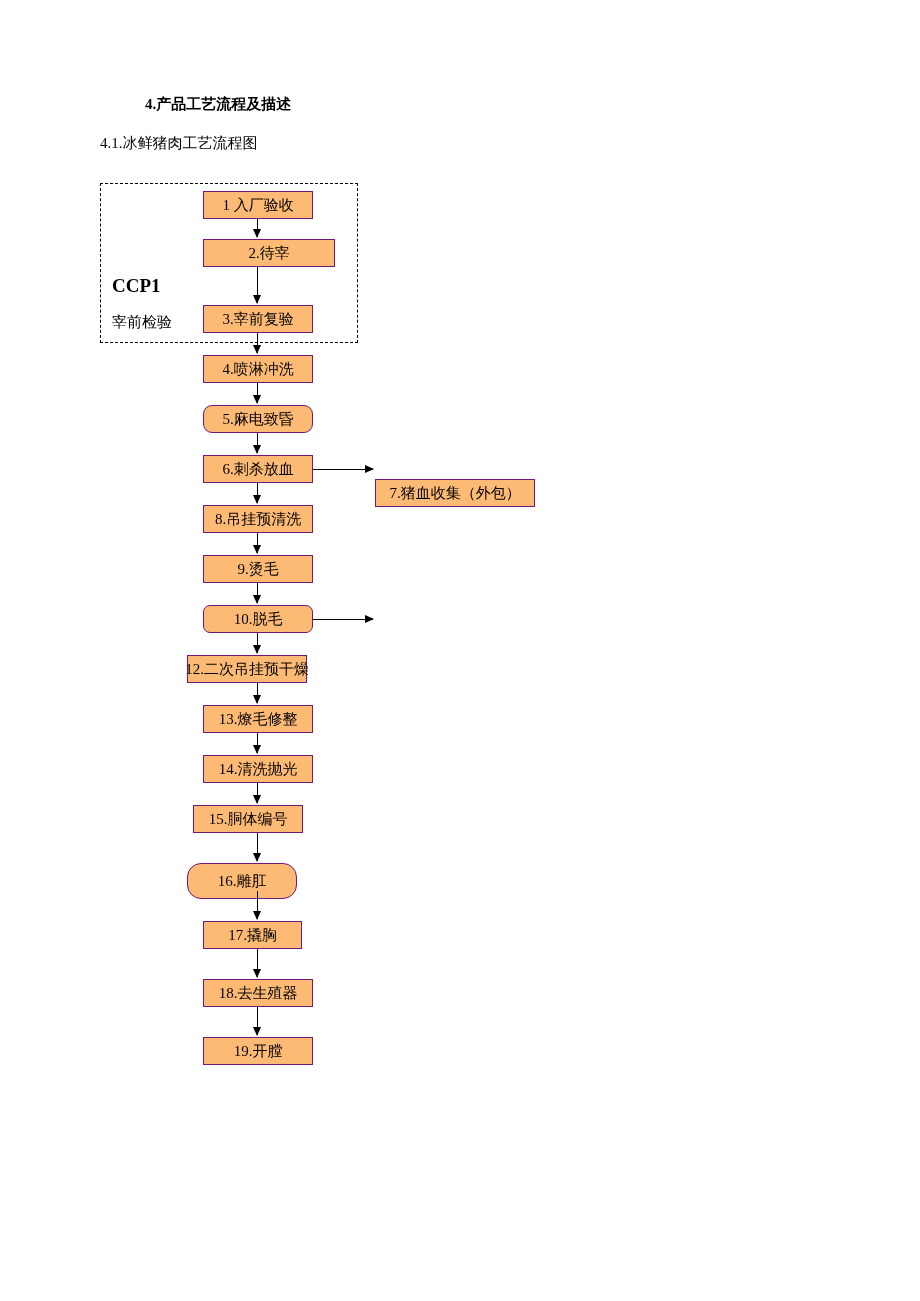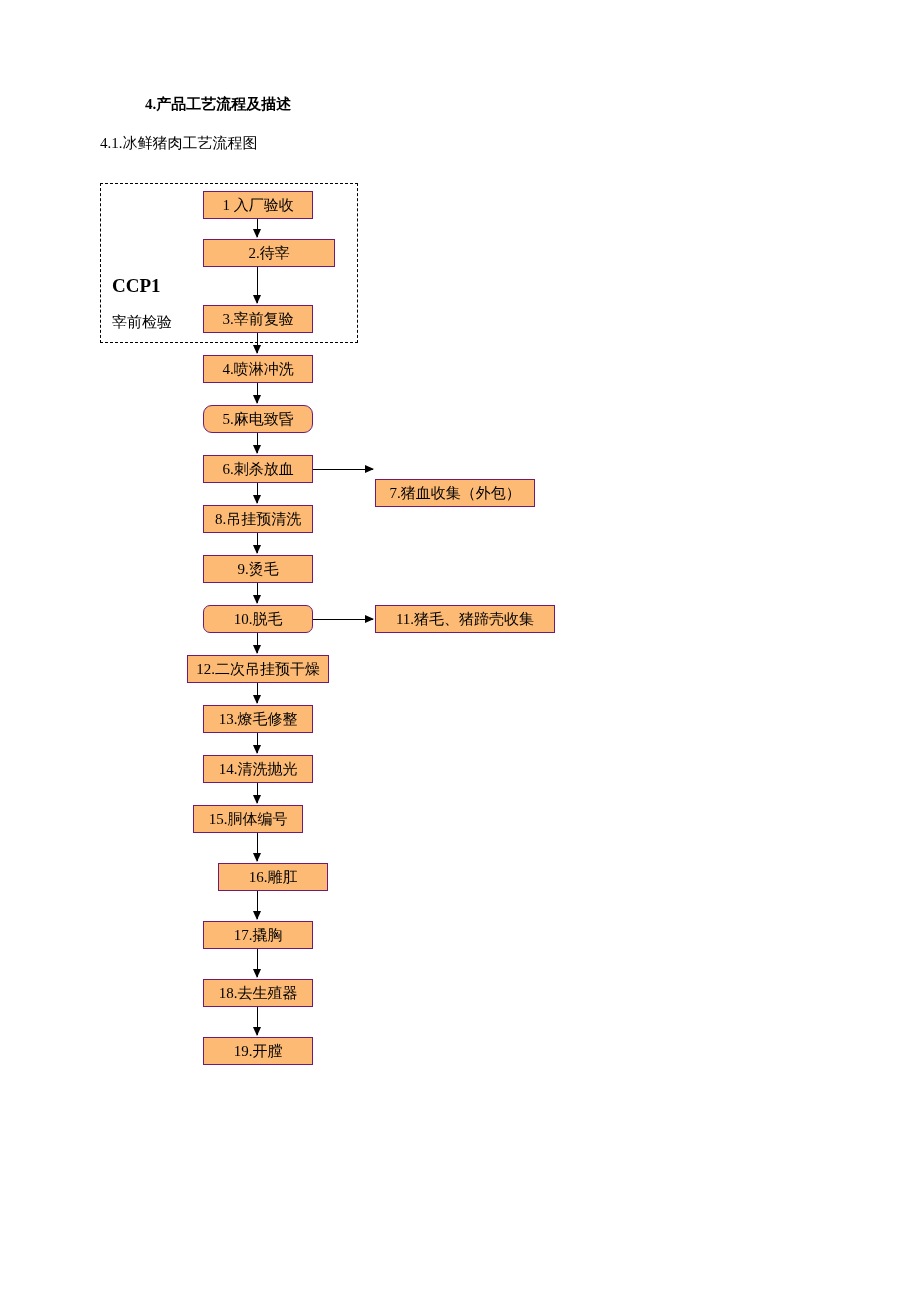--- a/index.html
+++ b/index.html
@@ -118,39 +118,38 @@
 
   <div class="arrow-v" style="left:157px; top:300px; height:20px;"></div>
   <div class="box" style="left:103px; top:322px; width:110px; height:28px;">8.吊挂预清洗</div>
   <div class="arrow-v" style="left:157px; top:350px; height:20px;"></div>
 
   <div class="box" style="left:103px; top:372px; width:110px; height:28px;">9.烫毛</div>
   <div class="arrow-v" style="left:157px; top:400px; height:20px;"></div>
 
   <div class="box" style="left:103px; top:422px; width:110px; height:28px;border-radius:7px;">10.脱毛</div>
   <div class="arrow-h" style="left:213px; top:436px; width:60px;"></div>
-  <div class="box wide" style="left:275px; top:422px; width:180px; height:28px;">11.猪毛、猪蹄壳收集</div>
 
   <div class="arrow-v" style="left:157px; top:450px; height:20px;"></div>
-  <div class="box" style="left:87px; top:472px; width:142px; height:28px;">12.二次吊挂预干燥</div>
+  <div class="box" style="left:87px; top:472px; width:120px; height:28px;">12.二次吊挂预干燥</div>
   <div class="arrow-v" style="left:157px; top:500px; height:20px;"></div>
 
   <div class="box" style="left:103px; top:522px; width:110px; height:28px;">13.燎毛修整</div>
   <div class="arrow-v" style="left:157px; top:550px; height:20px;"></div>
 
   <div class="box" style="left:103px; top:572px; width:110px; height:28px;">14.清洗抛光</div>
   <div class="arrow-v" style="left:157px; top:600px; height:20px;"></div>
 
   <div class="box" style="left:93px; top:622px; width:110px; height:28px;">15.胴体编号</div>
   <div class="arrow-v" style="left:157px; top:650px; height:28px;"></div>
 
-  <div class="box" style="left:118px; top:680px; width:110px; height:28px;">16.雕肛</div>
+  <div class="box" style="left:87px; top:680px; width:110px; height:36px;border-radius:14px;">16.雕肛</div>
   <div class="arrow-v" style="left:157px; top:708px; height:28px;"></div>
 
-  <div class="box" style="left:103px; top:738px; width:110px; height:28px;">17.撬胸</div>
+  <div class="box" style="left:103px; top:738px; width:99px; height:28px;">17.撬胸</div>
   <div class="arrow-v" style="left:157px; top:766px; height:28px;"></div>
 
   <div class="box" style="left:103px; top:796px; width:110px; height:28px;">18.去生殖器</div>
   <div class="arrow-v" style="left:157px; top:824px; height:28px;"></div>
 
   <div class="box" style="left:103px; top:854px; width:110px; height:28px;">19.开膛</div>
 
 </div>
 
 </body></html>

